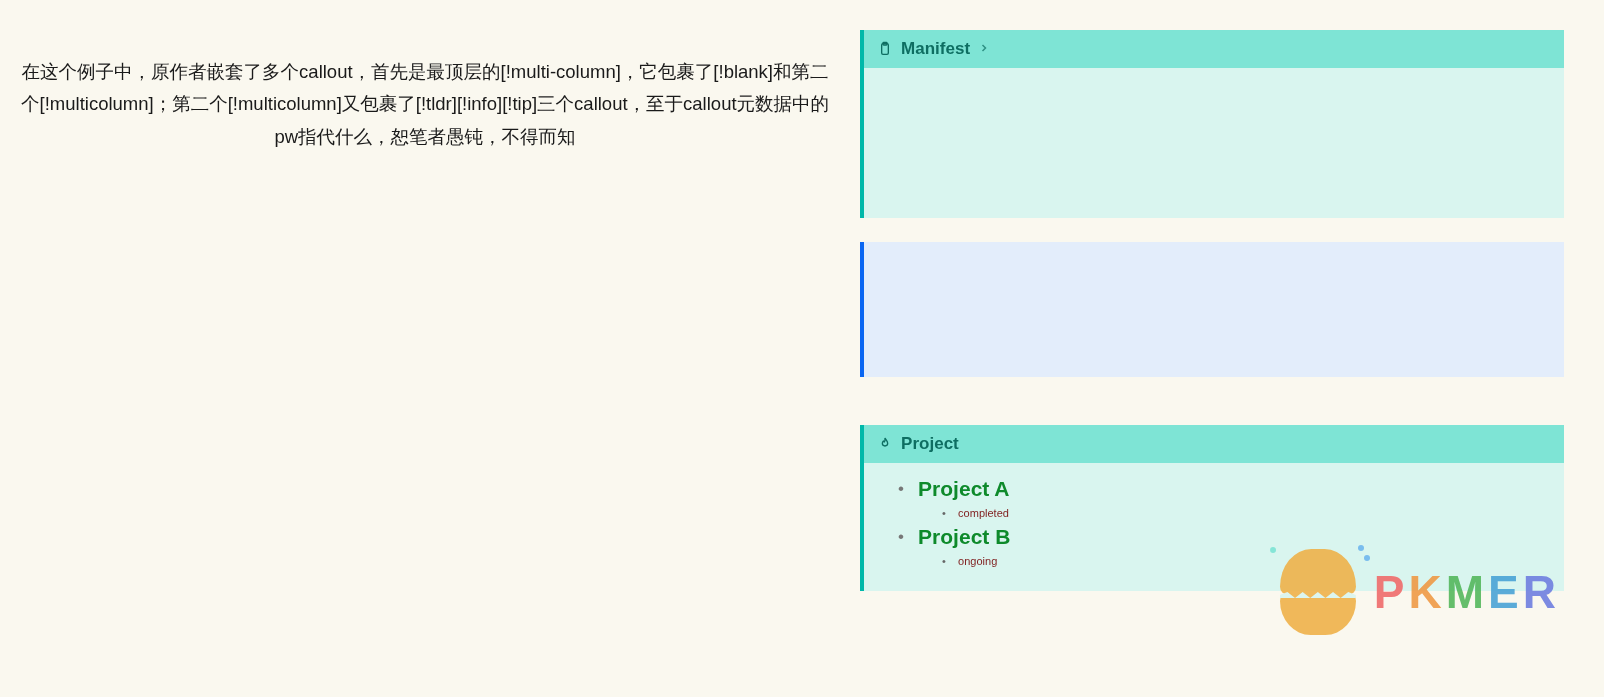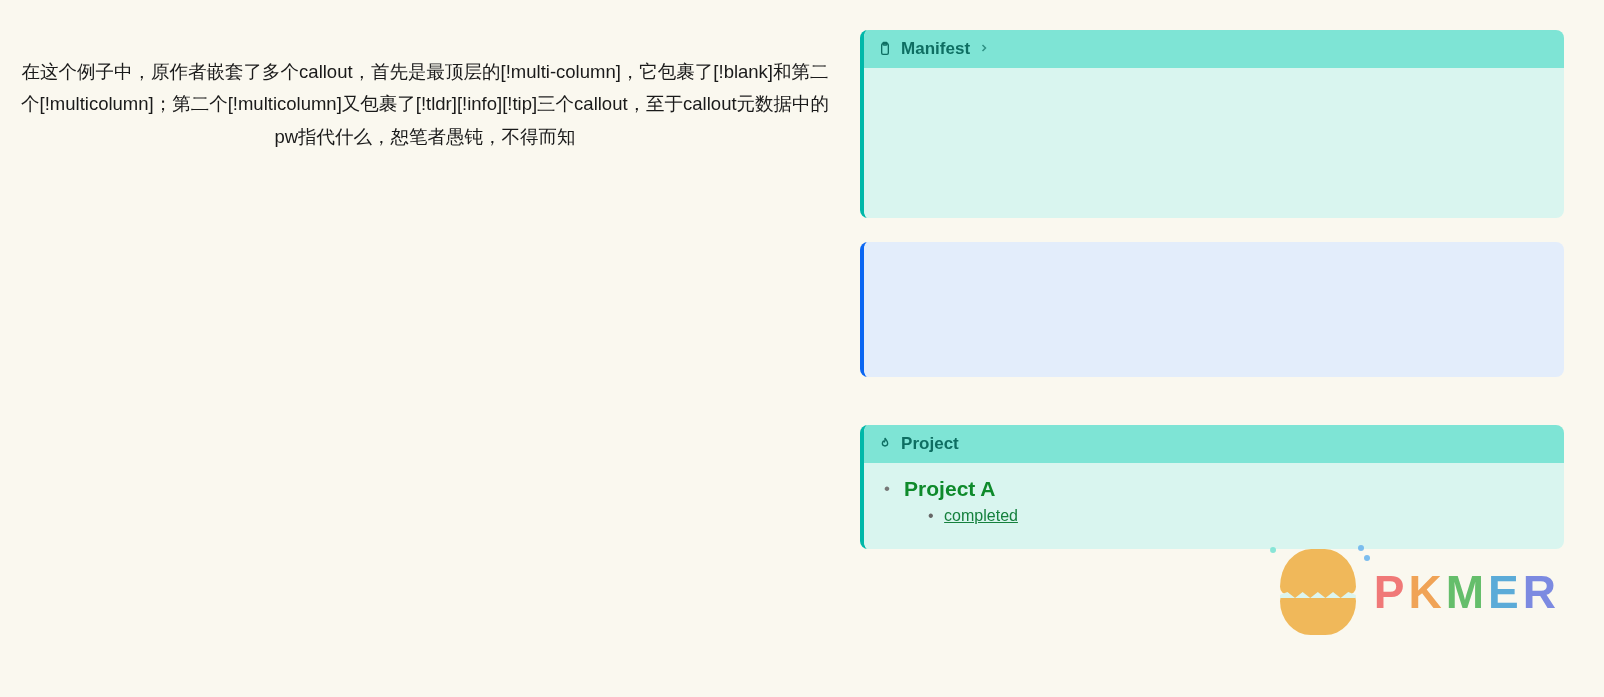--- a/index.html
+++ b/index.html
@@ -26,31 +26,31 @@
     .left p { line-height: 1.75; font-size: 18.5px; color: #1a1a1a; }
     .right {
       width: 47%;
       padding: 30px 40px 0 10px;
       display: flex;
       flex-direction: column;
       gap: 24px;
     }
     .callout {
       border-left: 4px solid;
-      border-radius: 8px;
+      border-radius: 0;
       overflow: hidden;
     }
     .callout-title {
       display: flex; align-items: center; gap: 8px;
       padding: 9px 12px;
       font-weight: 600; font-size: 17px;
       cursor: pointer;
     }
     .callout-body {
-      padding: 14px 14px 18px 8px;
+      padding: 14px 14px 18px 22px;
     }
     .callout.manifest { border-left-color: #00b8a9; }
     .callout.manifest .callout-title { background: #7ee4d5; color: #0e6e62; }
     .callout.manifest .callout-body { background: #d9f5ef; height: 150px; }
 
     .callout.backlog { border-left-color: #0a66f2; }
     .callout.backlog .callout-title { background: #94bbf6; color: #0a4fc2; }
     .callout.backlog .callout-body { background: #e3edfb; height: 135px; }
 
     .callout.project { border-left-color: #00b8a9; margin-top: 24px; }
@@ -58,21 +58,21 @@
     .callout.project .callout-body { background: #d9f5ef; }
 
     .chev { font-size: 12px; opacity: .7; }
     .ico { display: inline-flex; width: 17px; height: 17px; align-items: center; justify-content: center; }
 
     ul.projects { list-style: none; padding-left: 18px; }
     ul.projects > li { position: relative; padding-left: 14px; margin-bottom: 6px; }
     ul.projects > li::before { content: "•"; position: absolute; left: -6px; top: 2px; color: #777; }
     ul.projects > li .pname { color: #0e8a2b; font-weight: 700; font-size: 21px; }
     ul.sub { list-style: none; padding-left: 26px; margin-top: 6px; }
-    ul.sub li { position: relative; padding-left: 14px; color: #15803d; font-size: 16px; text-decoration: underline; }
+    ul.sub li { position: relative; padding-left: 14px; color: #7f1d1d; font-size: 11px; }
     ul.sub li::before { content: "•"; position: absolute; left: -2px; color: #666; }
 
     .watermark {
       position: absolute;
       right: 44px; bottom: 62px;
       display: flex; align-items: center; gap: 18px;
       opacity: .9;
     }
     .egg {
       width: 76px; height: 86px; position: relative;
@@ -128,20 +128,26 @@
         <span>Project</span>
       </div>
       <div class="callout-body">
         <ul class="projects">
           <li>
             <span class="pname">Project A</span>
             <ul class="sub">
                 <li>completed</li>
               </ul>
           </li>
+          <li>
+            <span class="pname">Project B</span>
+            <ul class="sub">
+                <li>ongoing</li>
+              </ul>
+          </li>
         </ul>
       </div>
     </div>
 
   </div>
 </div>
 
 <div class="watermark">
   <div class="egg">
     <div class="egg-top"></div>

